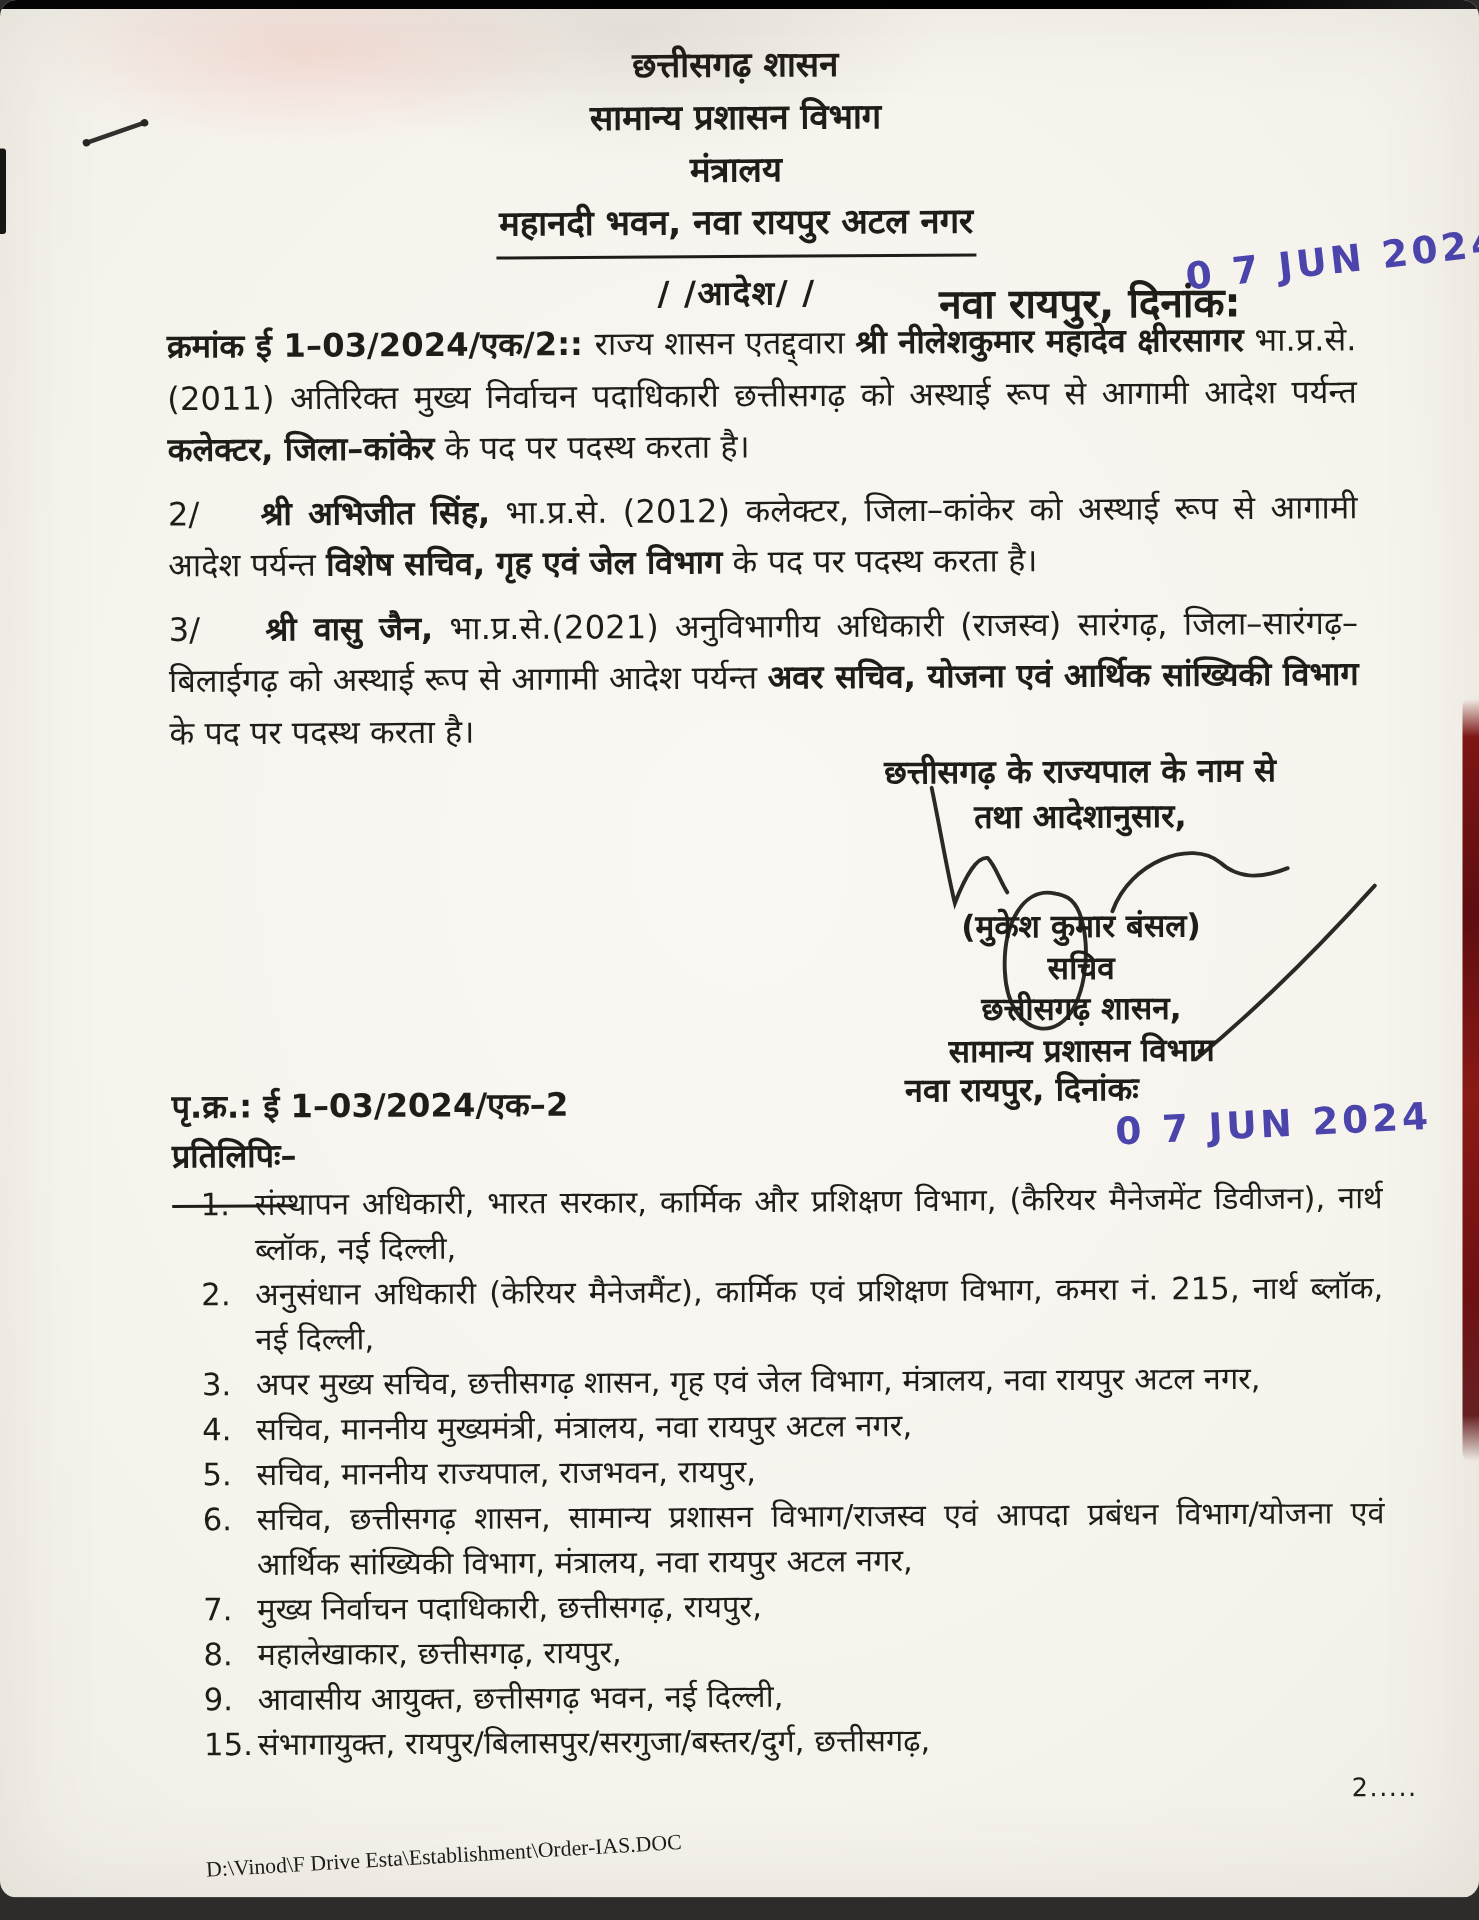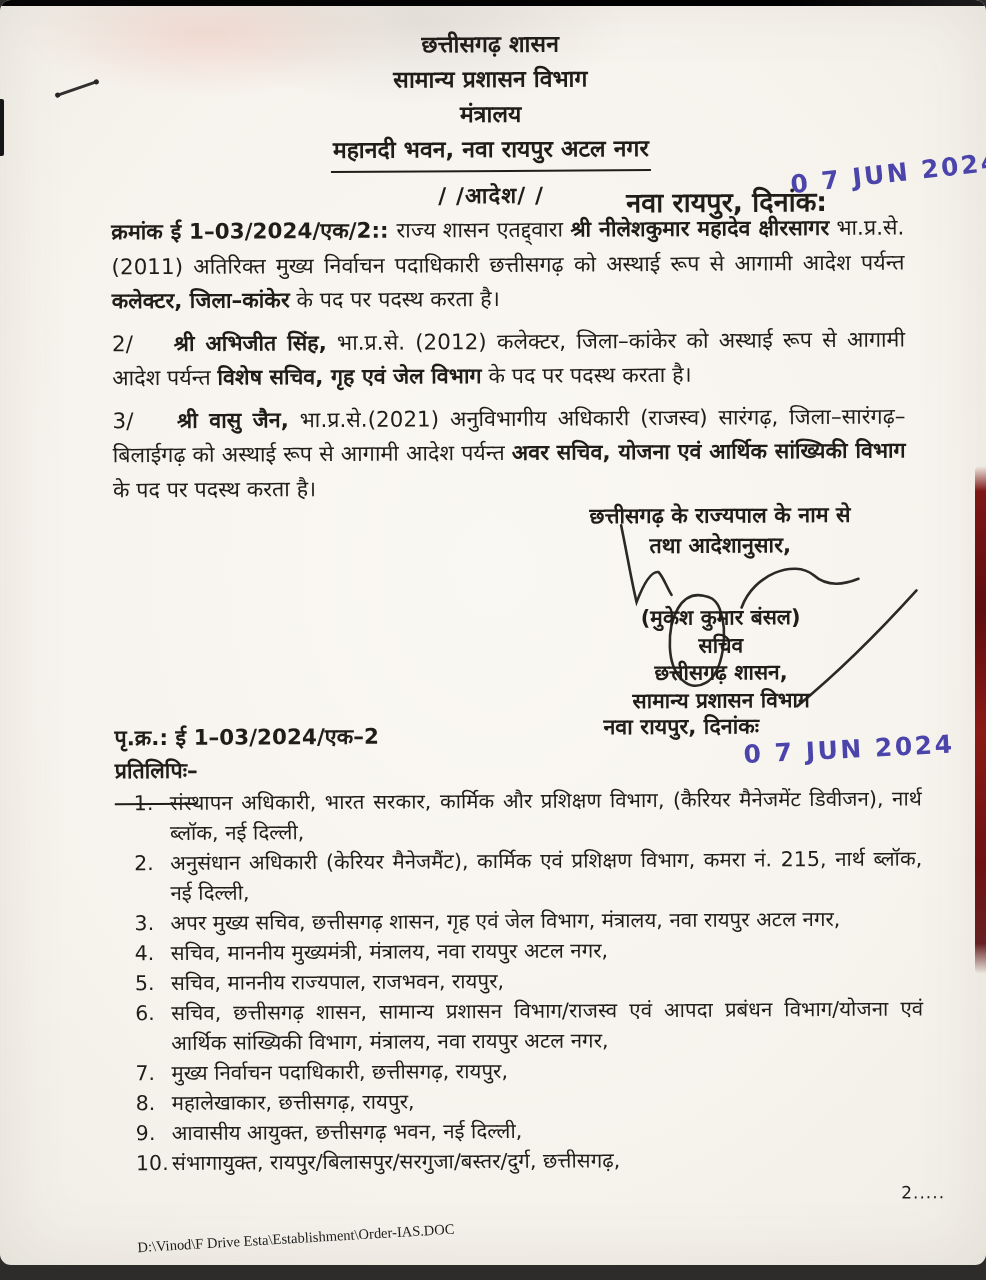--- a/index.html
+++ b/index.html
@@ -112,20 +112,20 @@
     <div class="copy-list">
         <div class="copy-item"><span class="num">1.</span><span>संस्थापन अधिकारी, भारत सरकार, कार्मिक और प्रशिक्षण विभाग, (कैरियर मैनेजमेंट डिवीजन), नार्थ ब्लॉक, नई दिल्ली,</span></div>
         <div class="copy-item"><span class="num">2.</span><span>अनुसंधान अधिकारी (केरियर मैनेजमैंट), कार्मिक एवं प्रशिक्षण विभाग, कमरा नं. 215, नार्थ ब्लॉक, नई दिल्ली,</span></div>
         <div class="copy-item"><span class="num">3.</span><span>अपर मुख्य सचिव, छत्तीसगढ़ शासन, गृह एवं जेल विभाग, मंत्रालय, नवा रायपुर अटल नगर,</span></div>
         <div class="copy-item"><span class="num">4.</span><span>सचिव, माननीय मुख्यमंत्री, मंत्रालय, नवा रायपुर अटल नगर,</span></div>
         <div class="copy-item"><span class="num">5.</span><span>सचिव, माननीय राज्यपाल, राजभवन, रायपुर,</span></div>
         <div class="copy-item"><span class="num">6.</span><span>सचिव, छत्तीसगढ़ शासन, सामान्य प्रशासन विभाग/राजस्व एवं आपदा प्रबंधन विभाग/योजना एवं आर्थिक सांख्यिकी विभाग, मंत्रालय, नवा रायपुर अटल नगर,</span></div>
         <div class="copy-item"><span class="num">7.</span><span>मुख्य निर्वाचन पदाधिकारी, छत्तीसगढ़, रायपुर,</span></div>
         <div class="copy-item"><span class="num">8.</span><span>महालेखाकार, छत्तीसगढ़, रायपुर,</span></div>
         <div class="copy-item"><span class="num">9.</span><span>आवासीय आयुक्त, छत्तीसगढ़ भवन, नई दिल्ली,</span></div>
-        <div class="copy-item"><span class="num">10.</span><span>संभागायुक्त, रायपुर/बिलासपुर/सरगुजा/बस्तर/दुर्ग, छत्तीसगढ़,</span></div>
+        <div class="copy-item"><span class="num">15.</span><span>संभागायुक्त, रायपुर/बिलासपुर/सरगुजा/बस्तर/दुर्ग, छत्तीसगढ़,</span></div>
       </div>
 
     <div class="page-marker">2.....</div>
     <div class="file-path">D:\Vinod\F Drive Esta\Establishment\Order-IAS.DOC</div>
 
   </div>
 </div>
 
 </body></html>

